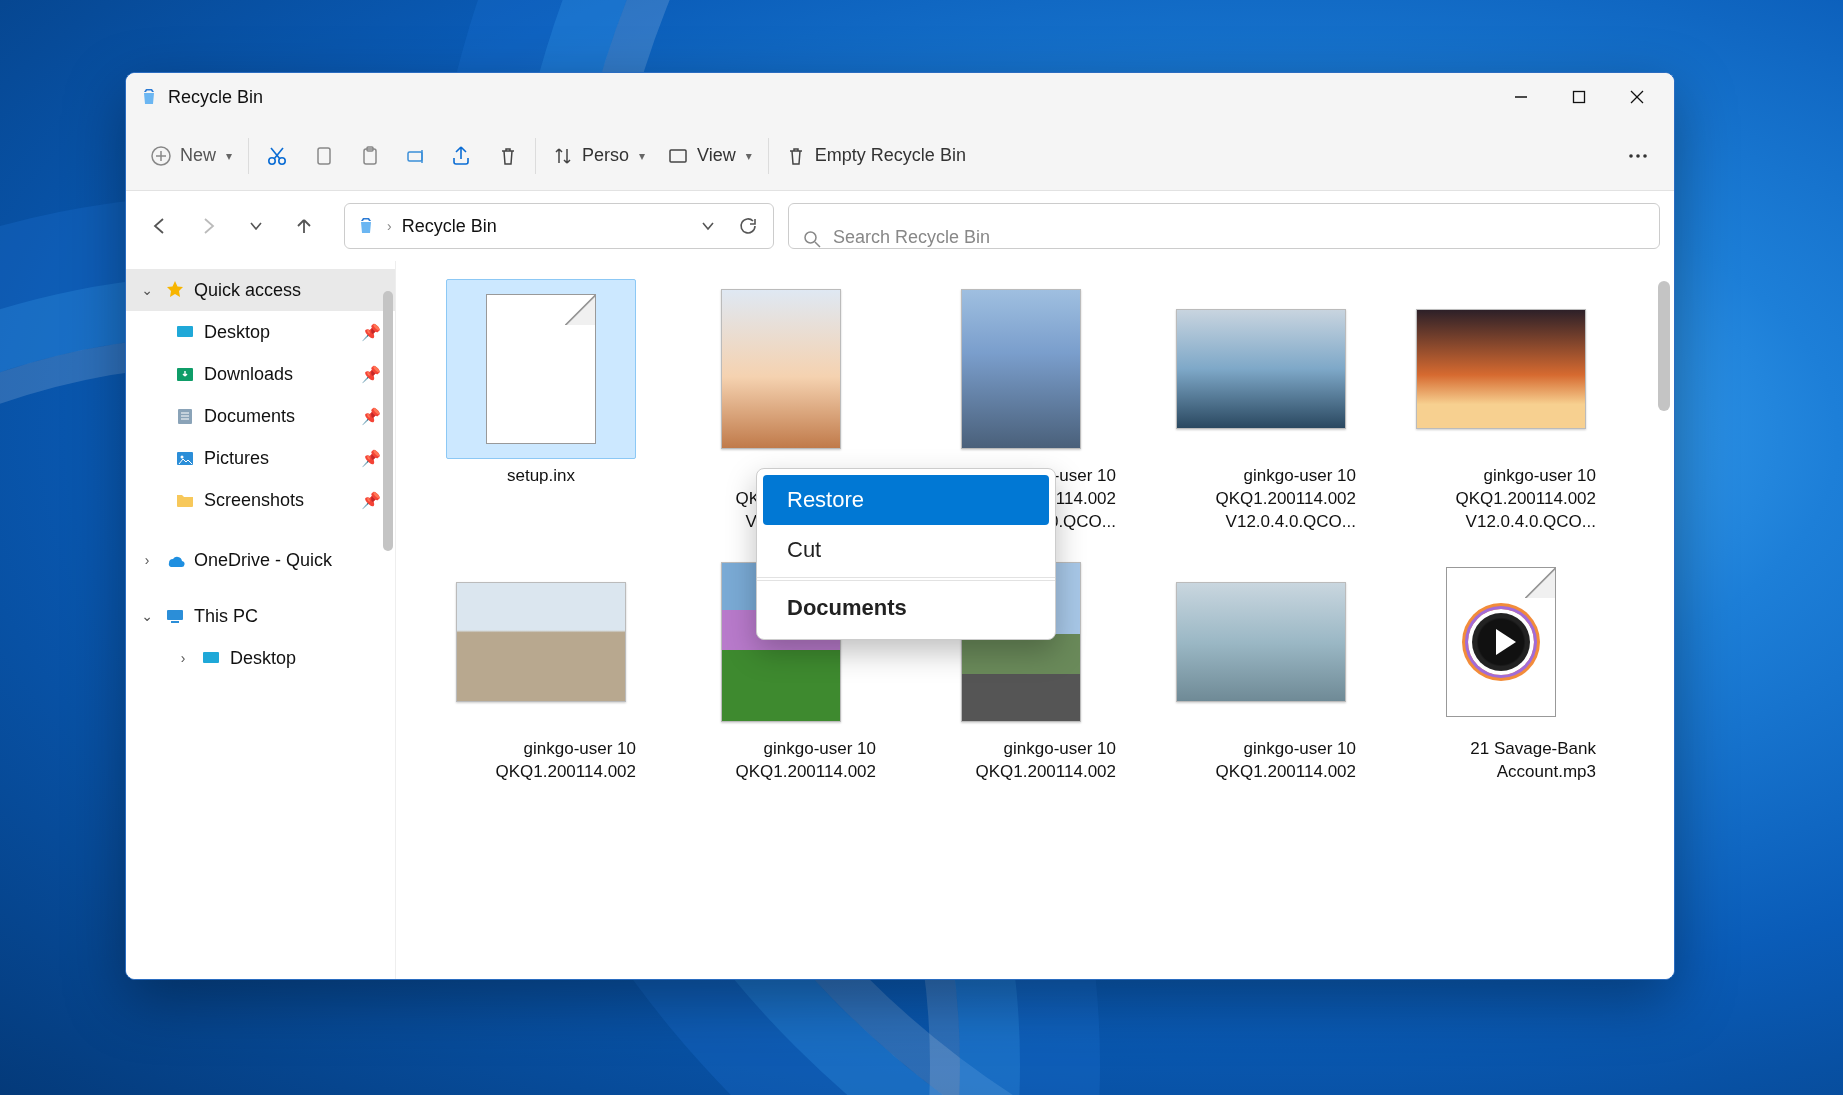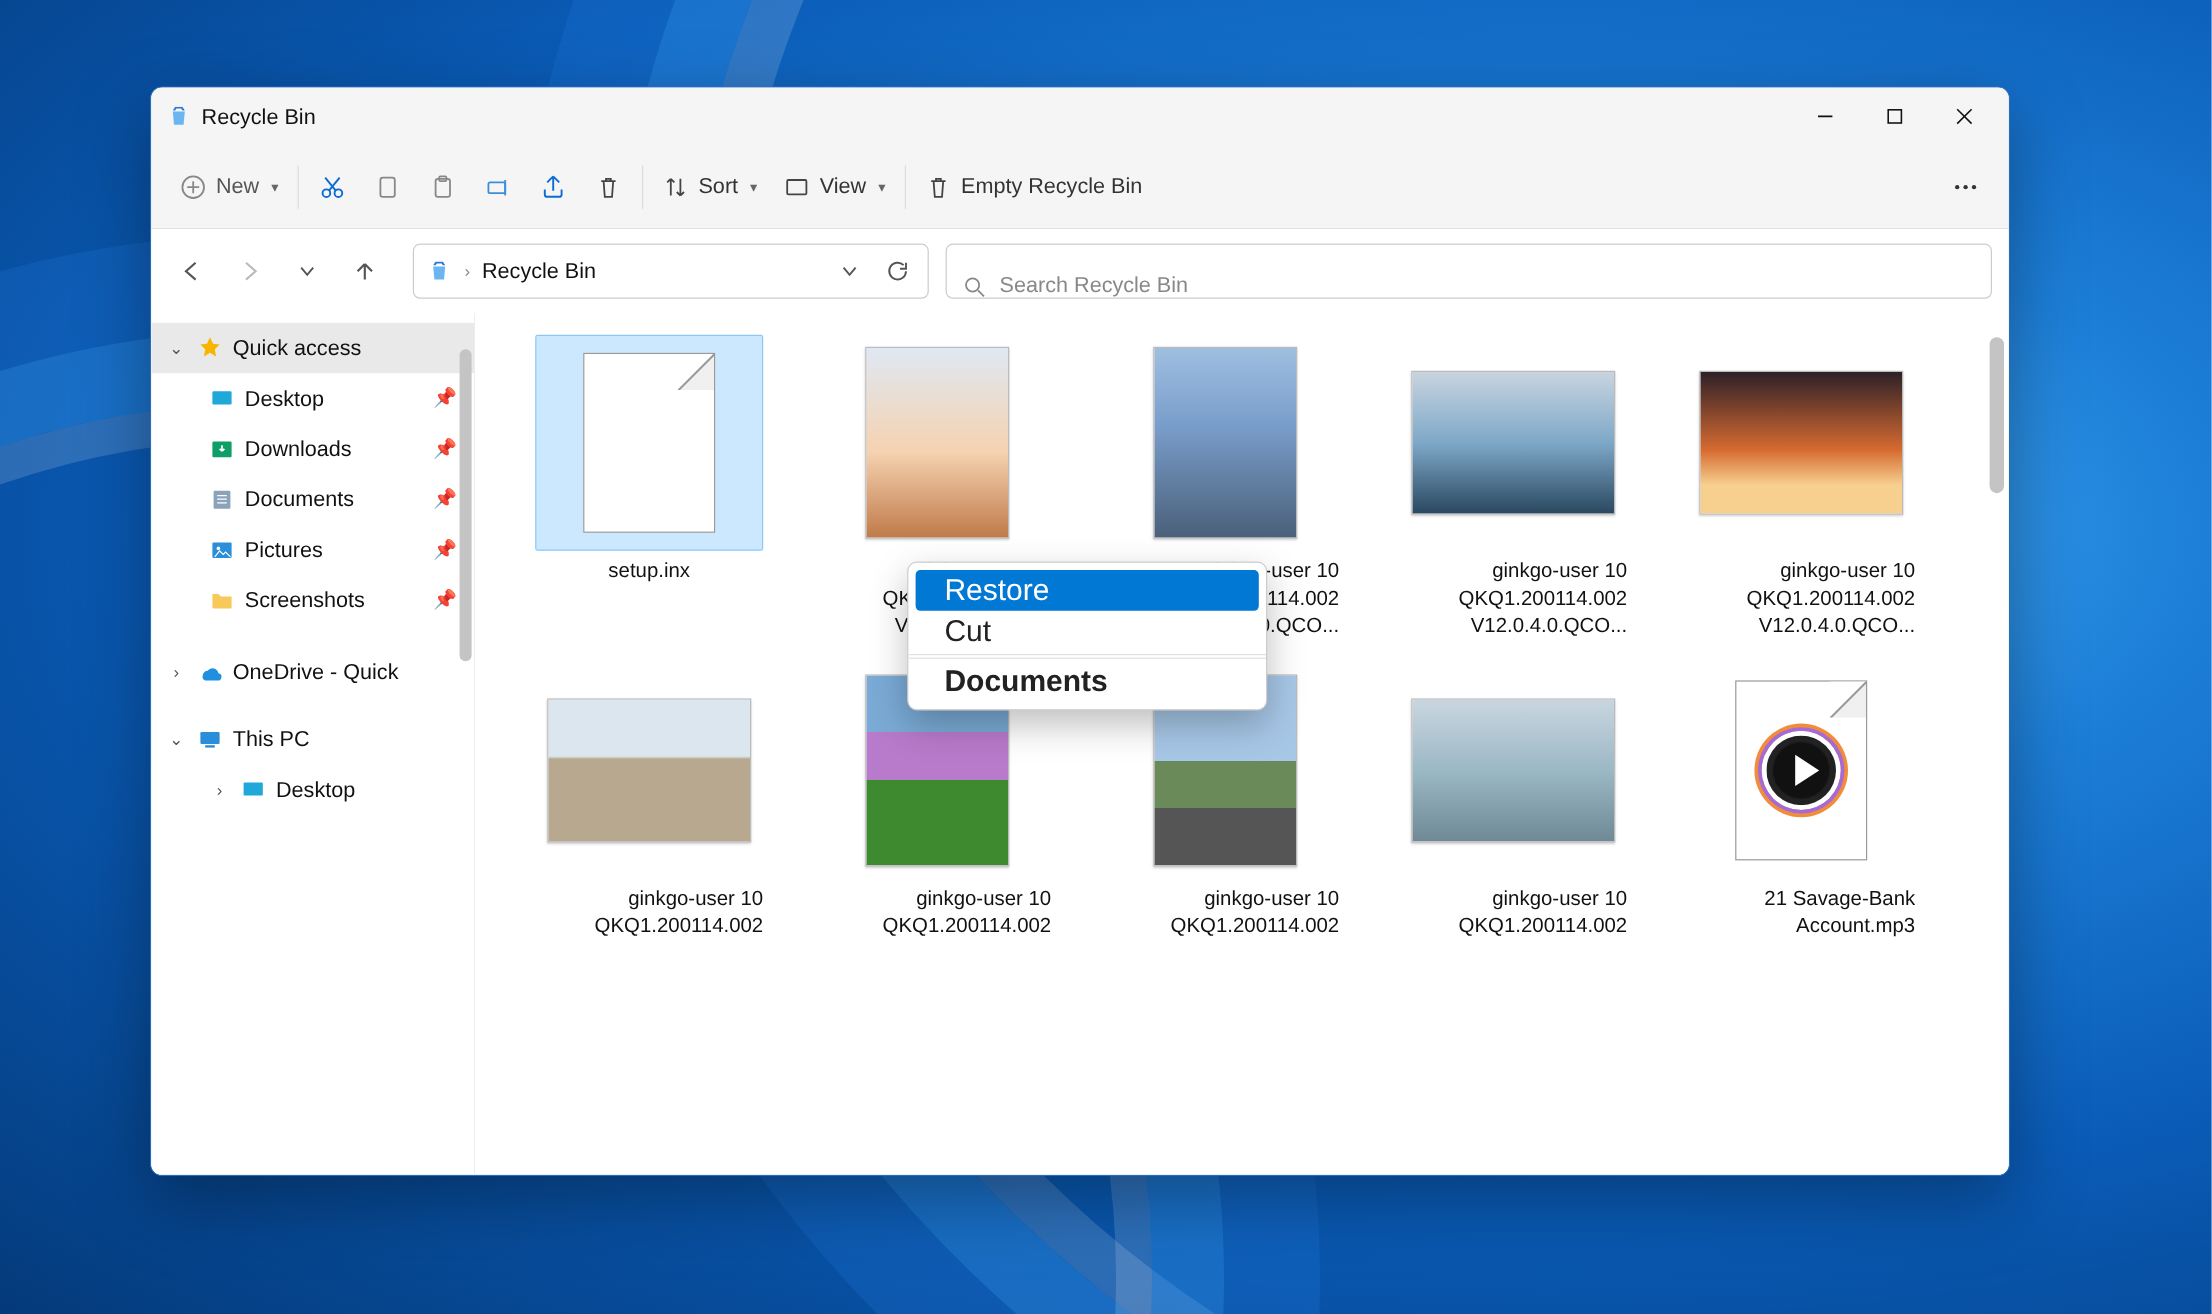--- a/index.html
+++ b/index.html
@@ -27,21 +27,21 @@
 
 .titlebar { height:48px; display:flex; align-items:center; padding:0 8px 0 14px; background:#f5f5f5; }
 .titlebar .app-icon { width:18px; height:18px; margin-right:10px; display:flex; align-items:center; justify-content:center; }
 .titlebar .title-text { font-size:18px; color:#111; }
 .titlebar .spacer { flex:1; }
 .win-btn { width:58px; height:40px; display:flex; align-items:center; justify-content:center; color:#111; }
 
 
 .toolbar { height:70px; background:#f5f5f5; display:flex; align-items:center; padding:0 14px; gap:2px; border-bottom:1px solid #e2e2e2;}
 .tb-sep   { width:1px; height:36px; background:#dcdcdc; margin:0 4px; }
-.tb-btn   { min-width:44px; height:44px; border-radius:6px; display:flex; align-items:center; justify-content:center; gap:8px; padding:0 10px; color:#333; font-size:18px; cursor:pointer;}
+.tb-btn   { min-width:44px; height:44px; border-radius:6px; display:flex; align-items:center; justify-content:flex-end; gap:8px; padding:0 10px; color:#333; font-size:18px; cursor:pointer;}
 .tb-btn .chev { font-size:12px; color:#666; margin-left:2px; }
 .tb-btn svg { display:block; }
 .new-btn { color:#555; }
 
 
 .navrow { height:70px; display:flex; align-items:center; padding:0 14px; gap:14px; background:#fff; }
 .nav-arrows { display:flex; align-items:center; gap:8px; padding-right:6px; }
 .nav-btn { width:40px; height:40px; border-radius:6px; display:flex; align-items:center; justify-content:center; color:#555; cursor:pointer;}
 .nav-btn.disabled { color:#bbb; cursor:default;}
 .addressbar { flex:0 0 430px; height:46px; border:1px solid #ccc; border-radius:6px; display:flex; align-items:center; padding:0 10px; gap:10px; background:#fff;}
@@ -87,21 +87,21 @@
 .road  { background:linear-gradient(#a7c7e7 0 45%, #6a8a5a 45% 70%, #555 70% 100%);}
 .rocks { background:linear-gradient(#c9d6df,#9bb8c5,#6f8a96);}
 
 .media-doc { width:110px; height:150px; background:#fff; border:1px solid #999; position:relative; display:flex; align-items:center; justify-content:center;}
 .media-doc::after{content:""; position:absolute; top:0; right:0; width:30px; height:30px; background:linear-gradient(135deg,#fff 0 48%, #999 50% 52%, #f0f0f0 54% 100%);}
 .play-circle{width:66px;height:66px;border-radius:50%;background:radial-gradient(circle,#111 55%,#222 60%); border:4px solid transparent; background-clip:padding-box; position:relative; box-shadow:0 0 0 3px #a26bd8, 0 0 0 6px #f28c3a;}
 .play-circle::before{content:"";position:absolute;left:24px;top:16px;border-left:20px solid #fff;border-top:13px solid transparent;border-bottom:13px solid transparent;}
 
 
 .context-menu { position:absolute; left:630px; top:395px; width:300px; background:#fff; border:1px solid #ccc; border-radius:8px; box-shadow:0 12px 30px rgba(0,0,0,0.25); padding:6px 0; z-index:50;}
-.ctx-item { height:34px; display:flex; align-items:center; padding:16px 24px; font-size:25px; color:#222; cursor:pointer; margin:0 6px; border-radius:4px;}
+.ctx-item { height:50px; display:flex; align-items:center; padding:16px 24px; font-size:22px; color:#222; cursor:pointer; margin:0 6px; border-radius:4px;}
 .ctx-item.highlight { background:#0178d4; color:#fff;}
 .ctx-item.bold { font-weight:600;}
 .ctx-sep { height:1px; background:#e2e2e2; margin:2px 0;}
 
 
 .statusbar { height:38px; border-top:1px solid #e2e2e2; display:flex; align-items:center; padding:0 16px; gap:24px; font-size:17px; color:#333; background:#fff;}
 .statusbar .spacer{flex:1;}
 .view-toggle { width:30px; height:26px; border:1px solid #ccc; display:flex; align-items:center; justify-content:center; cursor:pointer;}
 .view-toggle.active{border-color:#0178d4; box-shadow:0 0 0 1px #0178d4;}
 
@@ -185,21 +185,21 @@
     <div class="tb-btn">
         <svg width="22" height="22">
           <path d="M5 6h12M9 6V4h4v2M7 6l1 13h6l1-13" fill="none" stroke="#444" stroke-width="1.5"></path>
         </svg>
       </div>
     <div class="tb-sep"></div>
     <div class="tb-btn">
       <svg width="22" height="22">
           <path d="M7 4v14m0-14l-3 3m3-3l3 3M15 18V4m0 14l-3-3m3 3l3-3" fill="none" stroke="#444" stroke-width="1.5"></path>
         </svg>
-      <span>Sort</span>
+      <span>Perso</span>
       <span class="chev">▾</span>
     </div>
     <div class="tb-btn">
       <svg width="22" height="22">
           <rect x="3" y="5" width="16" height="12" rx="1" fill="none" stroke="#444" stroke-width="1.5"></rect>
         </svg>
       <span>View</span>
       <span class="chev">▾</span>
     </div>
     <div class="tb-sep"></div>

